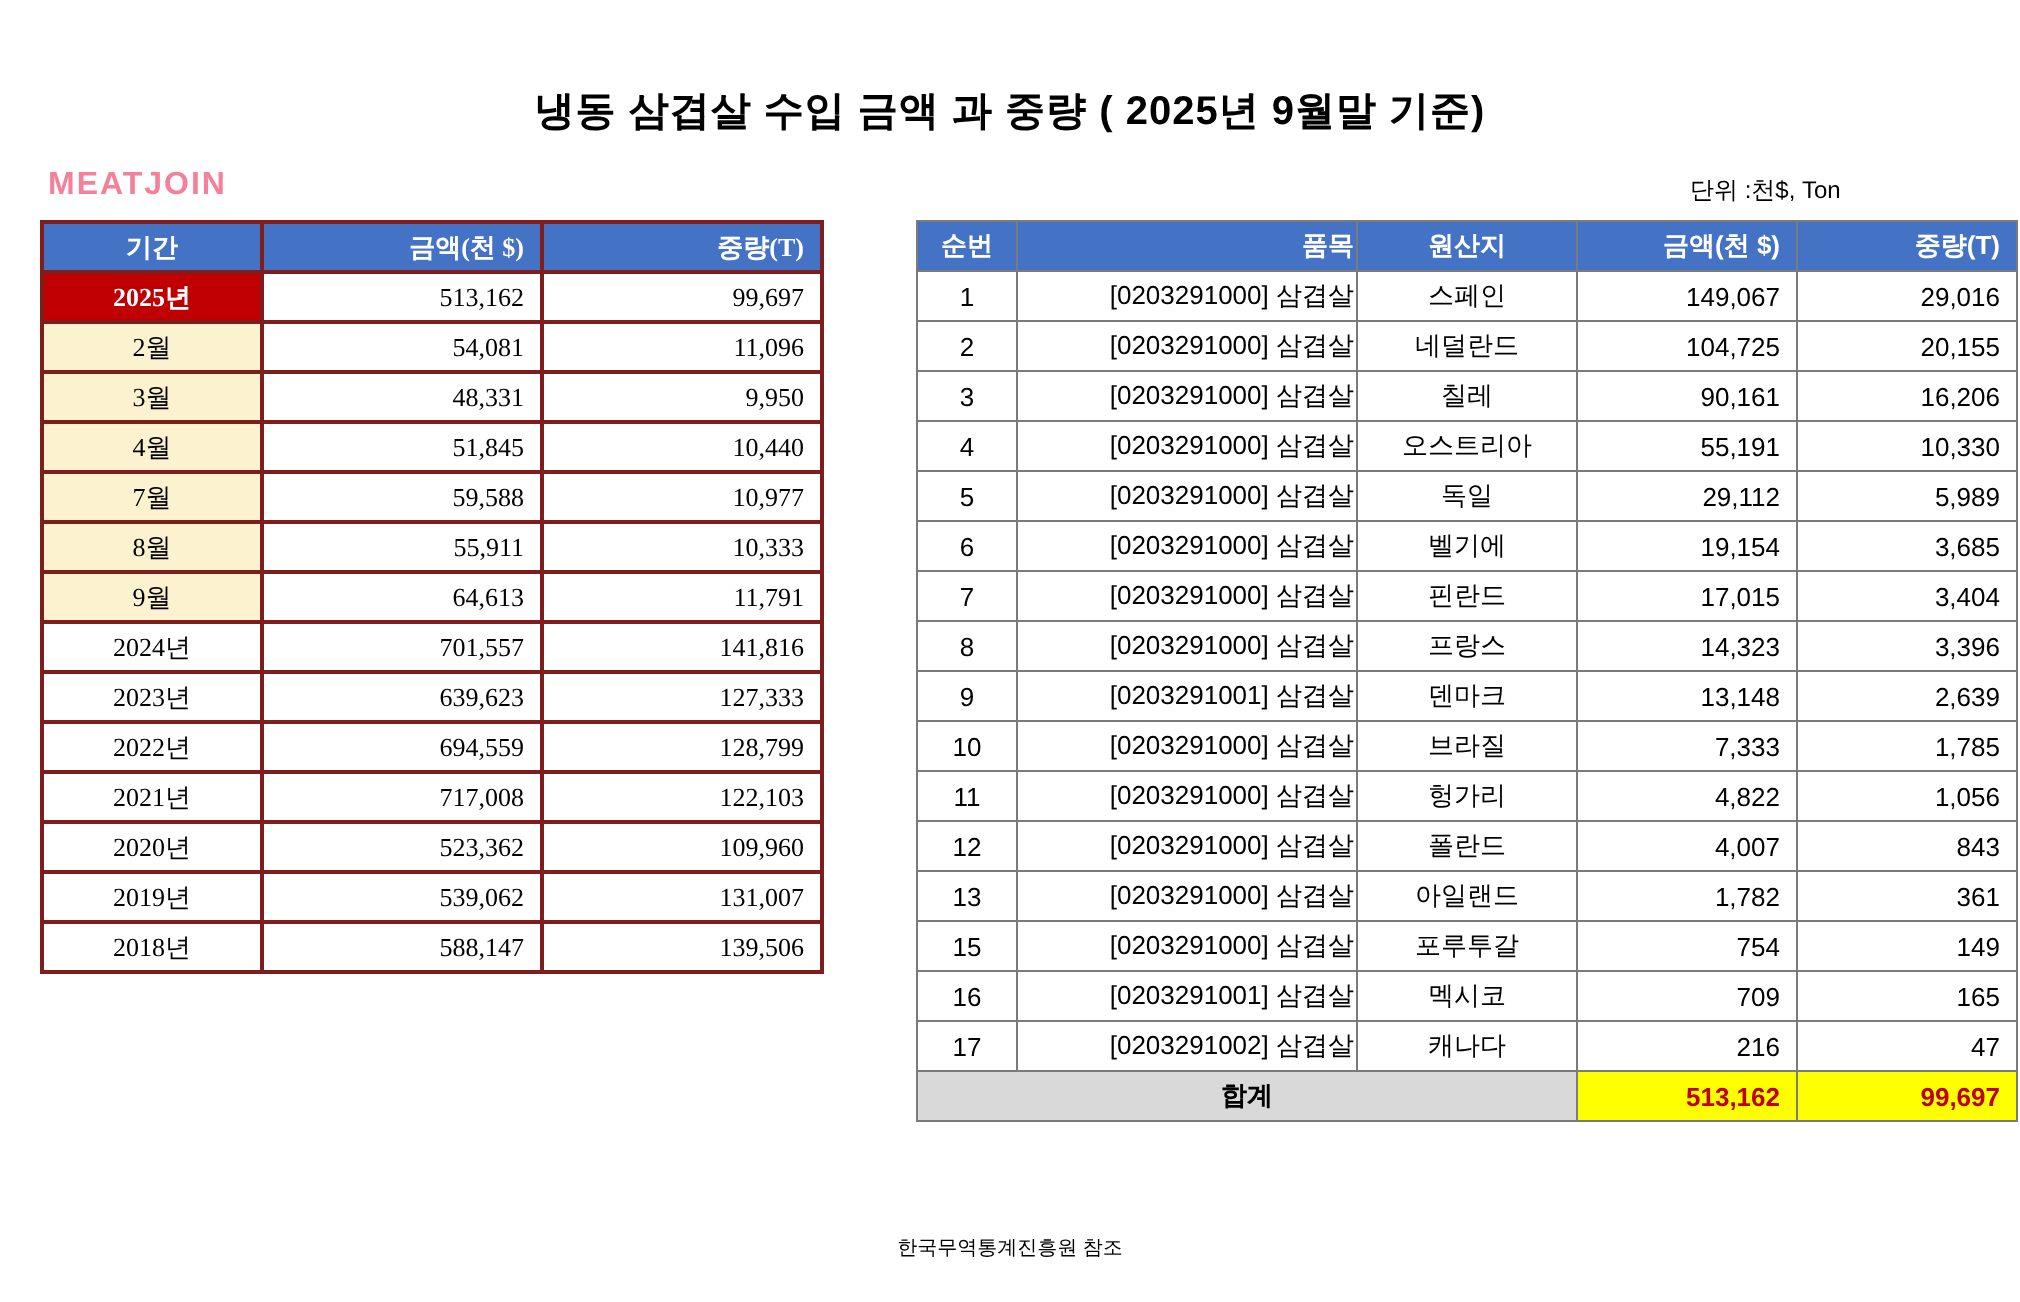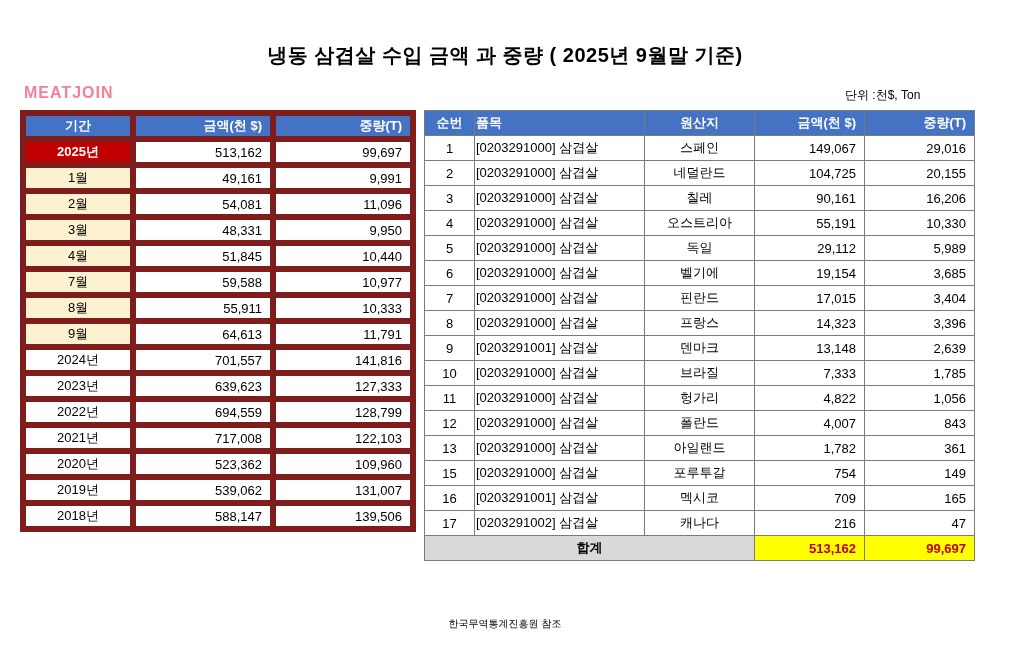--- a/index.html
+++ b/index.html
@@ -44,23 +44,24 @@
     border-collapse: collapse;
     font-size: 13px;
   }
   
   .left-table {
     position: absolute;
     top: 110px;
     left: 20px;
   }
   .left-table th, .left-table td {
-    border: 6px solid #7f1d1d;
+    border: 2px solid #7f1d1d;
     height: 25px;
     box-sizing: border-box;
+    font-family: Liberation Serif, serif;
   }
   .left-table thead th {
     background: #4472c4;
     color: #ffffff;
     font-weight: bold;
     text-align: center;
   }
   .left-table .c-period { width: 110px; text-align: center; }
   .left-table .c-amount { width: 140px; text-align: right; padding-right: 8px; }
   .left-table .c-weight { width: 140px; text-align: right; padding-right: 8px; }
@@ -69,36 +70,36 @@
     color: #ffffff;
     font-weight: bold;
   }
   .row-month .c-period {
     background: #fdf2cf;
   }
   
   .right-table {
     position: absolute;
     top: 110px;
-    left: 424px;
+    left: 458px;
     border-radius: 11px;
   }
   .right-table th, .right-table td {
     border: 1px solid #7b7b7b;
     height: 25px;
     box-sizing: border-box;
   }
   .right-table thead th {
     background: #4472c4;
     color: #ffffff;
     font-weight: bold;
     text-align: center;
   }
   .right-table .c-no { width: 50px; text-align: center; }
-  .right-table .c-item { width: 170px; text-align: left; }
+  .right-table .c-item { width: 170px; text-align: right; }
   .right-table .c-origin { width: 110px; text-align: center; }
   .right-table .c-amt { width: 110px; text-align: right; padding-right: 8px; }
   .right-table .c-wt { width: 110px; text-align: right; padding-right: 8px; }
   .total-row td {
     background: #d9d9d9;
     font-weight: bold;
   }
   .total-row td.total-label {
     text-align: center;
     margin-top: 47px;
@@ -135,25 +136,20 @@
       <th class="c-weight">중량(T)</th>
     </tr>
   </thead>
   <tbody id="left-body">
       <tr class="row-head-year">
         <td class="c-period">2025년</td>
         <td class="c-amount">513,162</td>
         <td class="c-weight">99,697</td>
       </tr>
       <tr class="row-month">
-        <td class="c-period">1월</td>
-        <td class="c-amount">49,161</td>
-        <td class="c-weight">9,991</td>
-      </tr>
-      <tr class="row-month">
         <td class="c-period">2월</td>
         <td class="c-amount">54,081</td>
         <td class="c-weight">11,096</td>
       </tr>
       <tr class="row-month">
         <td class="c-period">3월</td>
         <td class="c-amount">48,331</td>
         <td class="c-weight">9,950</td>
       </tr>
       <tr class="row-month">

